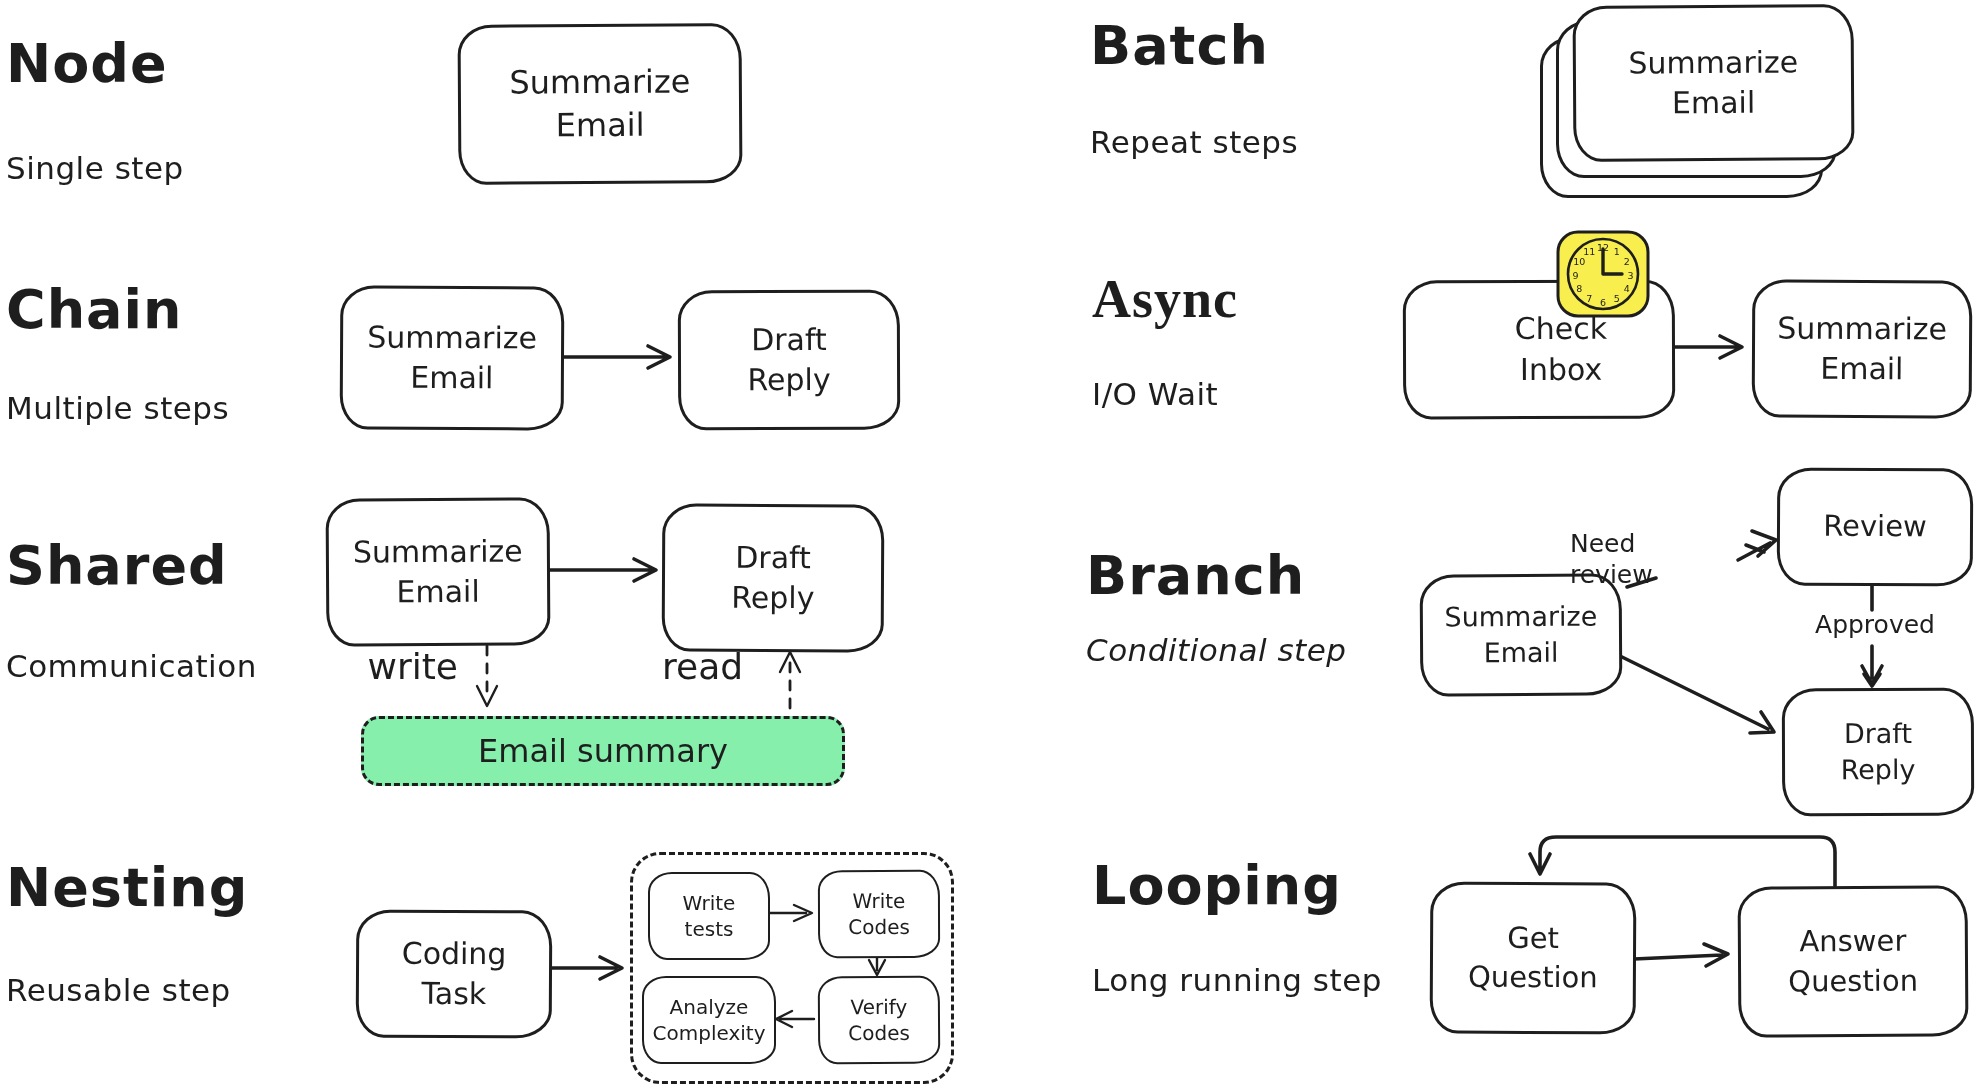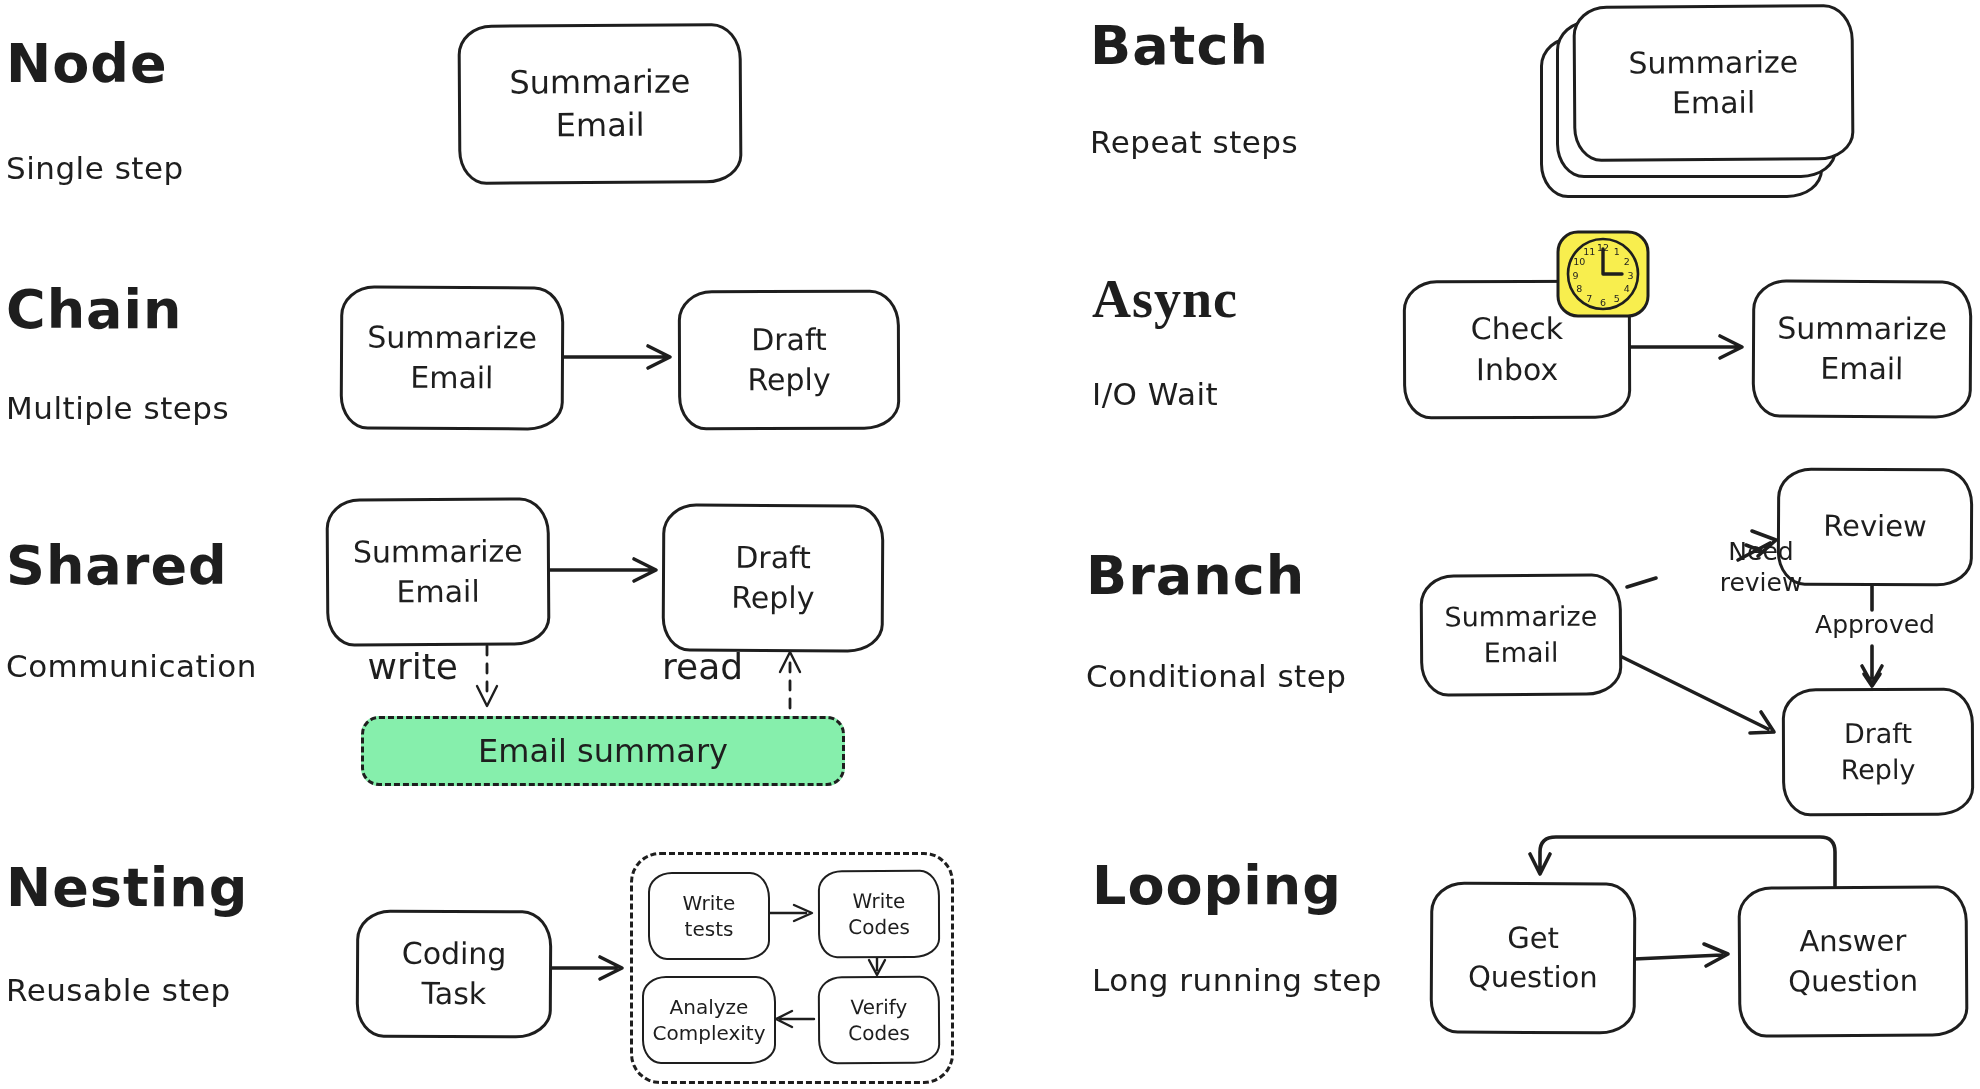--- a/index.html
+++ b/index.html
@@ -112,21 +112,21 @@
   <div class="abs sec-sub" style="left:1090px;top:124px;">Repeat steps</div>
   <div class="node" style="left:1540px;top:36px;width:277px;height:156px;z-index:1;"></div>
   <div class="node" style="left:1556px;top:20px;width:275px;height:152px;z-index:2;"></div>
   <div class="node w1" style="left:1573px;top:5px;width:275px;height:150px;font-size:30px;z-index:3;">Summarize
 Email</div>
 </section>
 
 <section>
   <div class="abs sec-title" style="left:1092px;top:268px;font-family:Liberation Serif, serif;">Async</div>
   <div class="abs sec-sub" style="left:1092px;top:376px;">I/O Wait</div>
-  <div class="node w3" style="left:1403px;top:280px;width:222px;height:133px;font-size:30px;">Check
+  <div class="node w3" style="left:1403px;top:280px;width:222px;height:133px;font-size:30px;padding-left:44px;">Check
 Inbox</div>
   <div class="node w2" style="left:1752px;top:280px;width:214px;height:132px;font-size:30px;">Summarize
 Email</div>
   <div class="clock-wrap" style="left:1556px;top:230px;">
     <svg id="clock-svg" width="94" height="88" viewBox="0 0 94 88">
       <rect x="2" y="2" width="90" height="84" rx="20" ry="20" fill="#f8ee4e" stroke="#1e1e1e" stroke-width="3"></rect>
       <circle cx="47" cy="44" r="35" fill="none" stroke="#1e1e1e" stroke-width="2.6"></circle>
       <path d="M47,44 L47,19 M47,44 L66,44" fill="none" stroke="#1e1e1e" stroke-width="3.4" stroke-linecap="round"></path>
     <text x="47" y="21" text-anchor="middle" font-size="9.5" fill="#1e1e1e" font-family="DejaVu Sans, sans-serif">12</text>
         <text x="60.75" y="24.68430139592794" text-anchor="middle" font-size="9.5" fill="#1e1e1e" font-family="DejaVu Sans, sans-serif">1</text>
@@ -139,27 +139,27 @@
         <text x="23.184301395927935" y="62.25" text-anchor="middle" font-size="9.5" fill="#1e1e1e" font-family="DejaVu Sans, sans-serif">8</text>
         <text x="19.5" y="48.5" text-anchor="middle" font-size="9.5" fill="#1e1e1e" font-family="DejaVu Sans, sans-serif">9</text>
         <text x="23.18430139592794" y="34.75" text-anchor="middle" font-size="9.5" fill="#1e1e1e" font-family="DejaVu Sans, sans-serif">10</text>
         <text x="33.249999999999986" y="24.684301395927946" text-anchor="middle" font-size="9.5" fill="#1e1e1e" font-family="DejaVu Sans, sans-serif">11</text>
       </svg>
   </div>
 </section>
 
 <section>
   <div class="abs sec-title" style="left:1086px;top:544px;">Branch</div>
-  <div class="abs sec-sub" style="left:1086px;top:658px;">Conditional step</div>
+  <div class="abs sec-sub" style="left:1086px;top:632px;font-style:italic;">Conditional step</div>
   <div class="node w1" style="left:1420px;top:574px;width:196px;height:116px;font-size:27px;">Summarize
 Email</div>
   <div class="node w2" style="left:1777px;top:468px;width:190px;height:112px;font-size:29px;">Review</div>
   <div class="node w3" style="left:1782px;top:688px;width:186px;height:122px;font-size:27px;">Draft
 Reply</div>
-  <div class="lbl" style="left:1706px;top:528px;width:110px;font-size:25px;text-align:center;line-height:1.25;margin-top:8px;">Need
+  <div class="lbl" style="left:1570px;top:528px;width:110px;font-size:25px;line-height:1.25;">Need
 review</div>
   <div class="lbl" style="left:1810px;top:610px;width:130px;font-size:25px;text-align:center;">Approved</div>
 </section>
 
 <section>
   <div class="abs sec-title" style="left:1092px;top:854px;">Looping</div>
   <div class="abs sec-sub" style="left:1092px;top:962px;">Long running step</div>
   <div class="node w2" style="left:1430px;top:882px;width:200px;height:146px;font-size:29px;">Get
 Question</div>
   <div class="node w1" style="left:1738px;top:886px;width:224px;height:145px;font-size:29px;">Answer

